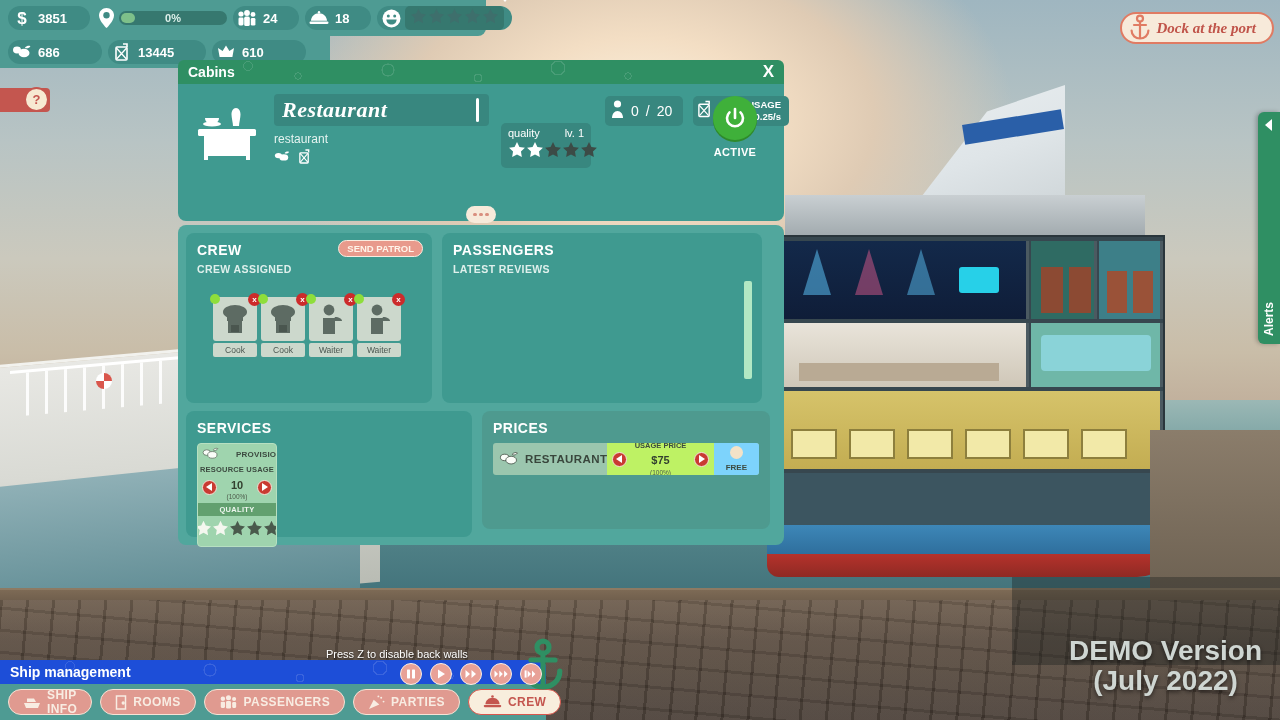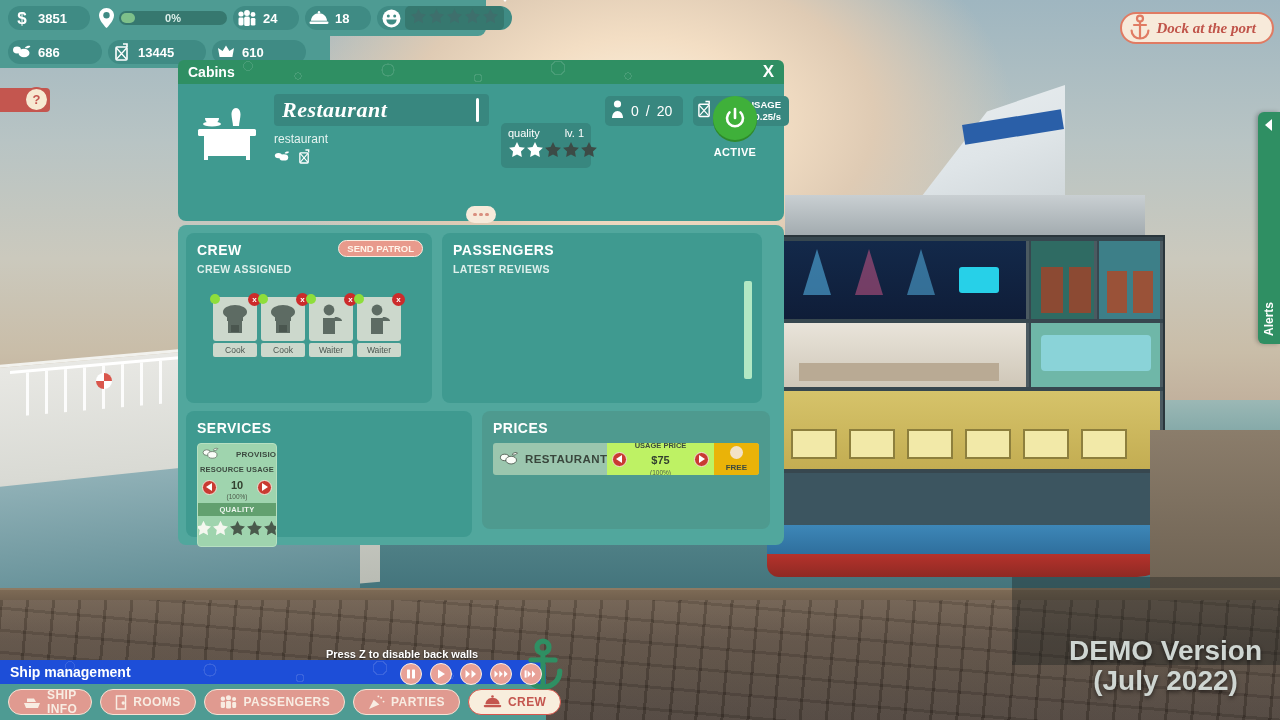--- a/index.html
+++ b/index.html
@@ -231,31 +231,31 @@
     font-weight:bold; color:#eef7ef; padding:2px 0; letter-spacing:.3px; }
   .svc-stars { display:flex; justify-content:center; gap:0px; padding:4px 0 5px 0; }
 
   #price-panel { width:288px; height:118px; background:#4e9a8f; }
   .price-row { display:flex; align-items:stretch; background:#9bc6ae; border-radius:3px;
     margin-top:7px; height:32px; overflow:hidden; }
   .pr-name { flex:1; display:flex; align-items:center; gap:6px; padding-left:6px;
     font-size:11.5px; font-weight:bold; color:#39463c; letter-spacing:.4px; }
   .pr-ctrl { width:112px; background:#bef264; display:flex; align-items:center;
     justify-content:space-between; padding:0 5px; }
-  .pr-free { width:48px; background:#eab308; display:flex; flex-direction:column;
+  .pr-free { width:48px; background:#7dd3fc; display:flex; flex-direction:column;
     align-items:center; justify-content:center; gap:4px; }
   .pr-free .circ { width:13px; height:13px; border-radius:50%; background:#f3e2c7; }
   .pr-free span { font-size:8px; font-weight:bold; color:#3c4a40; }
 
   
   .star { display:inline-block; }
 
   
   .hint { position:absolute; left:326px; top:648px; color:#fff; font-size:11px;
-    font-weight:bold; text-shadow:0 1px 2px rgba(0,0,0,.7); }
+    font-weight:normal; text-shadow:0 1px 2px rgba(0,0,0,.7); }
   .speed-bar { position:absolute; left:400px; top:663px; display:flex; gap:8px; z-index:4; }
   .speed-btn { width:22px; height:22px; border-radius:50%; background:#e8a197;
     border:1.5px solid #fbeee4; display:flex; align-items:center;
     justify-content:center; color:#fff; }
   .anchor-deco { position:absolute; left:515px; top:638px; color:#2f8f63;
     font-size:44px; z-index:3; }
 
   #bottom { position:absolute; left:0; bottom:0; width:546px; }
   .bb-title { height:24px; background:#1d4ed8; color:#fff; font-size:14px;
     font-weight:bold; display:flex; align-items:center; padding-left:10px;

